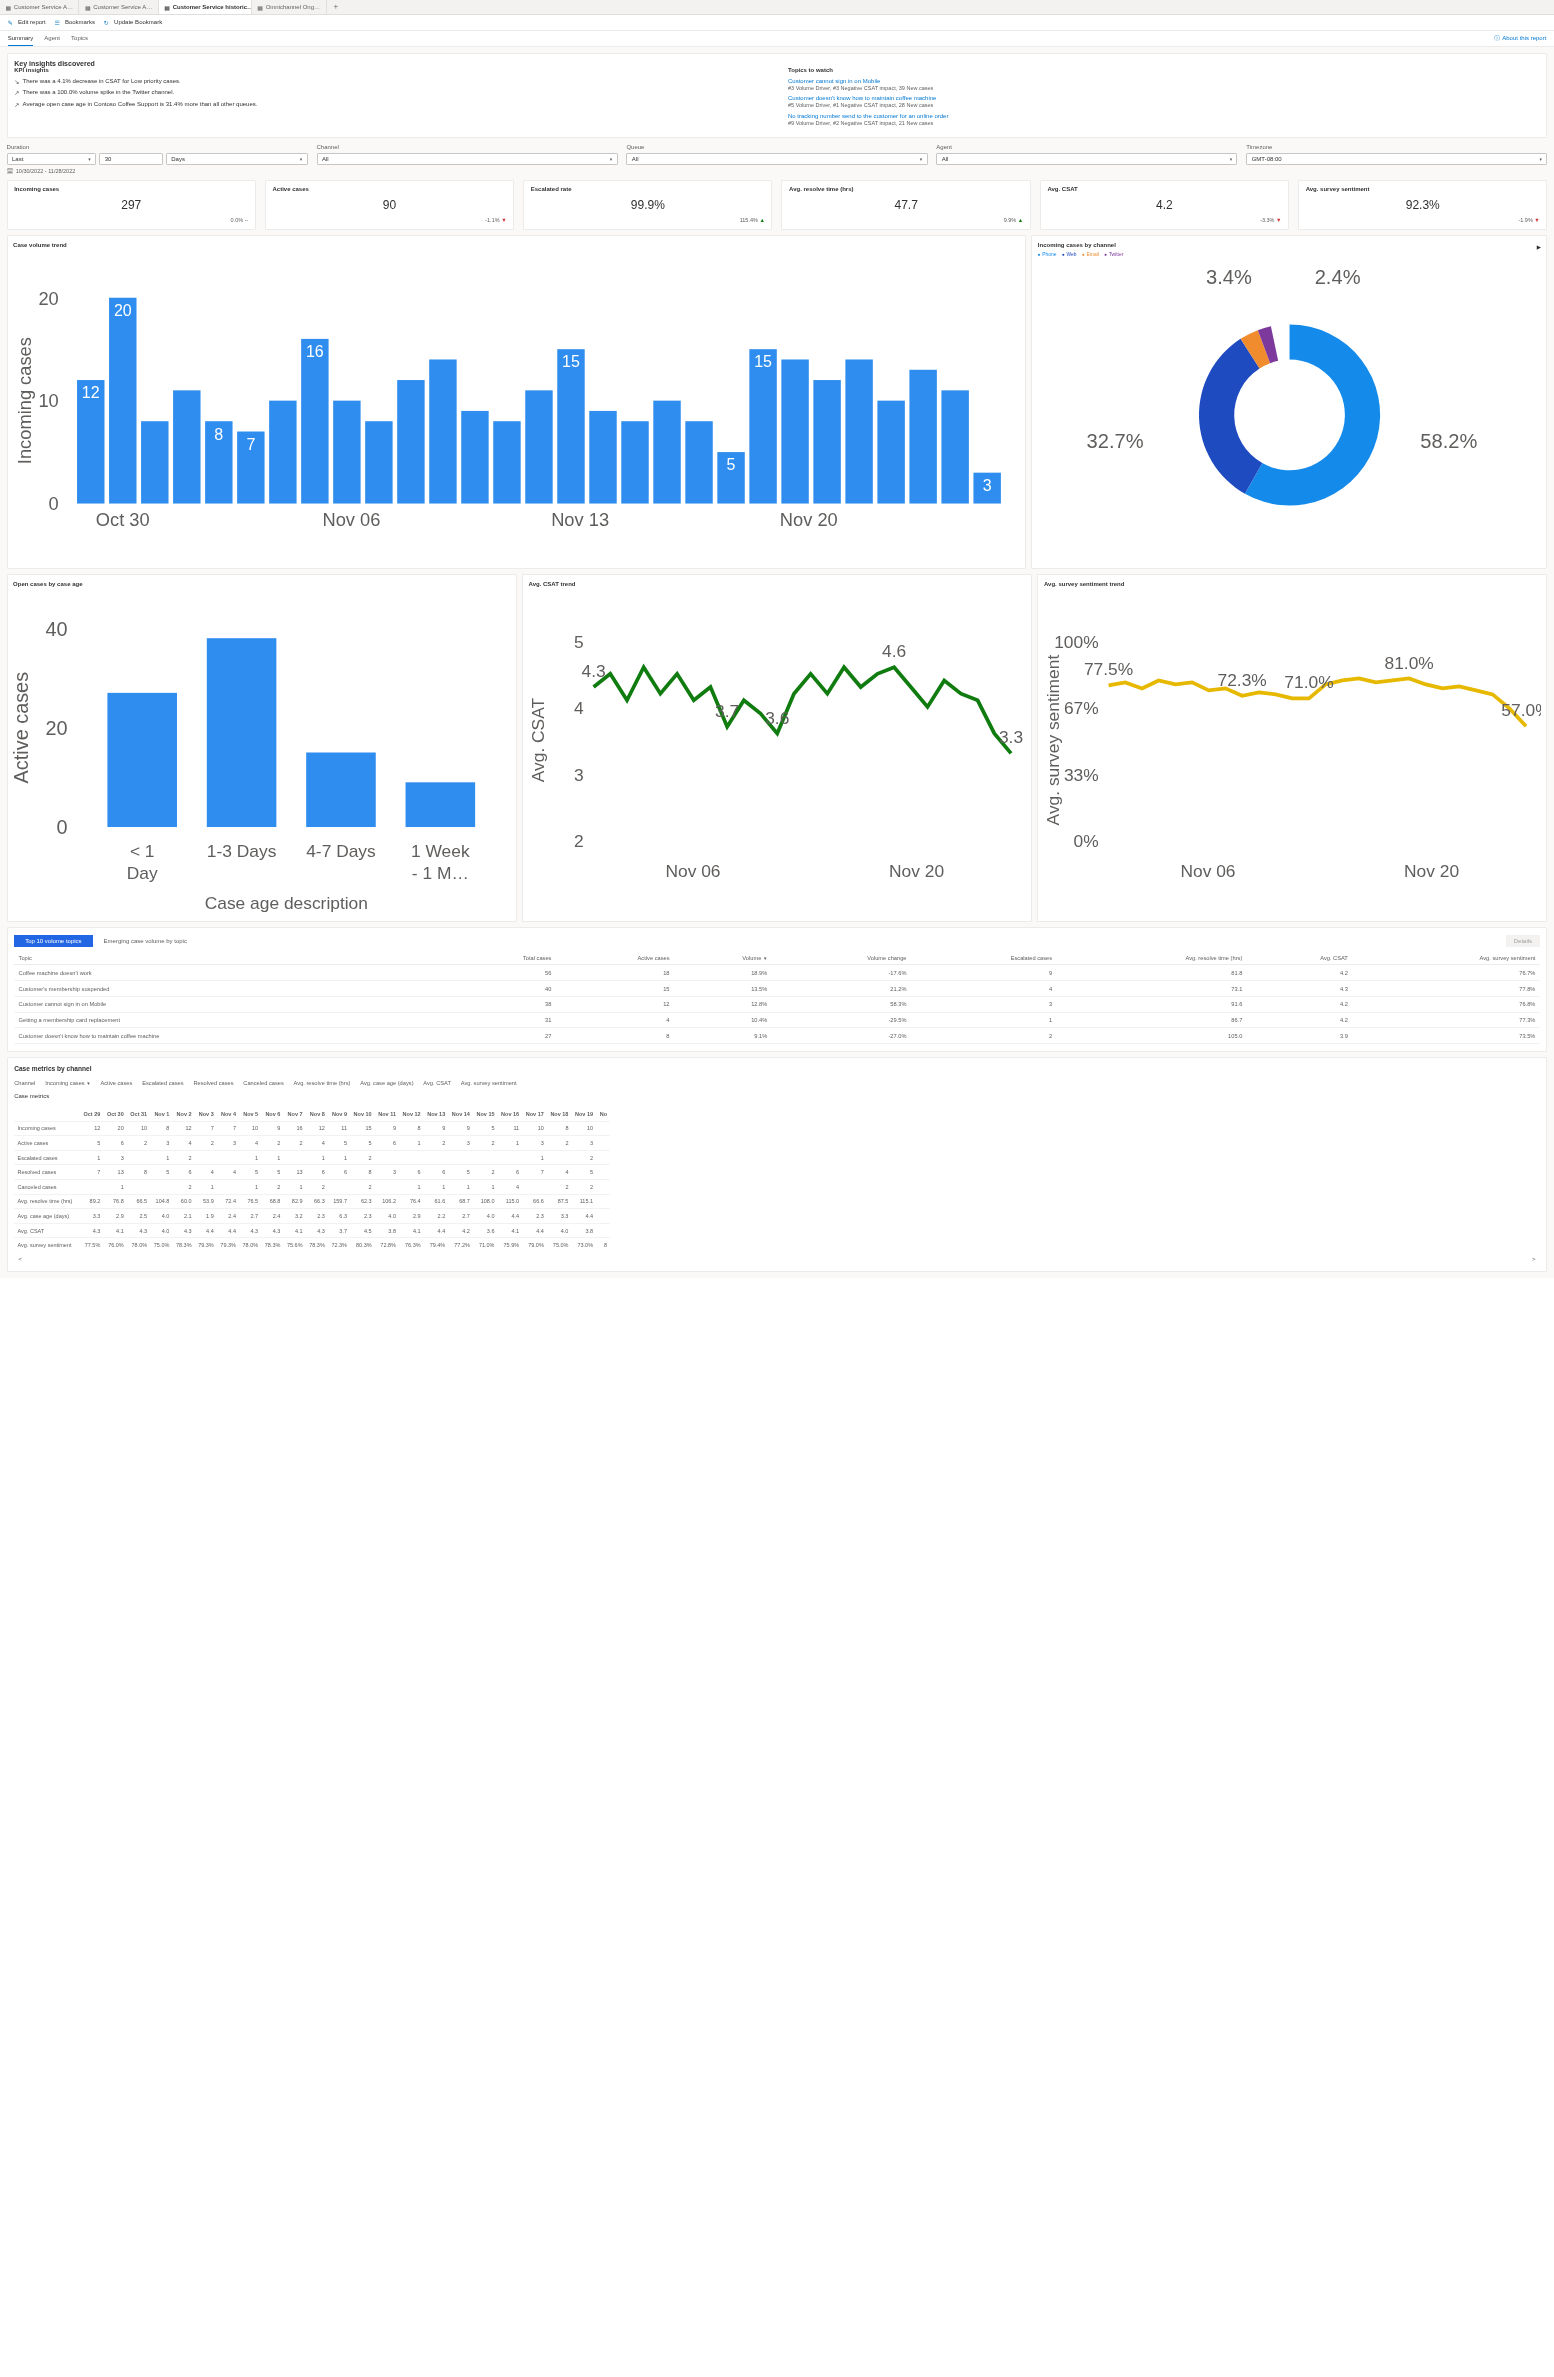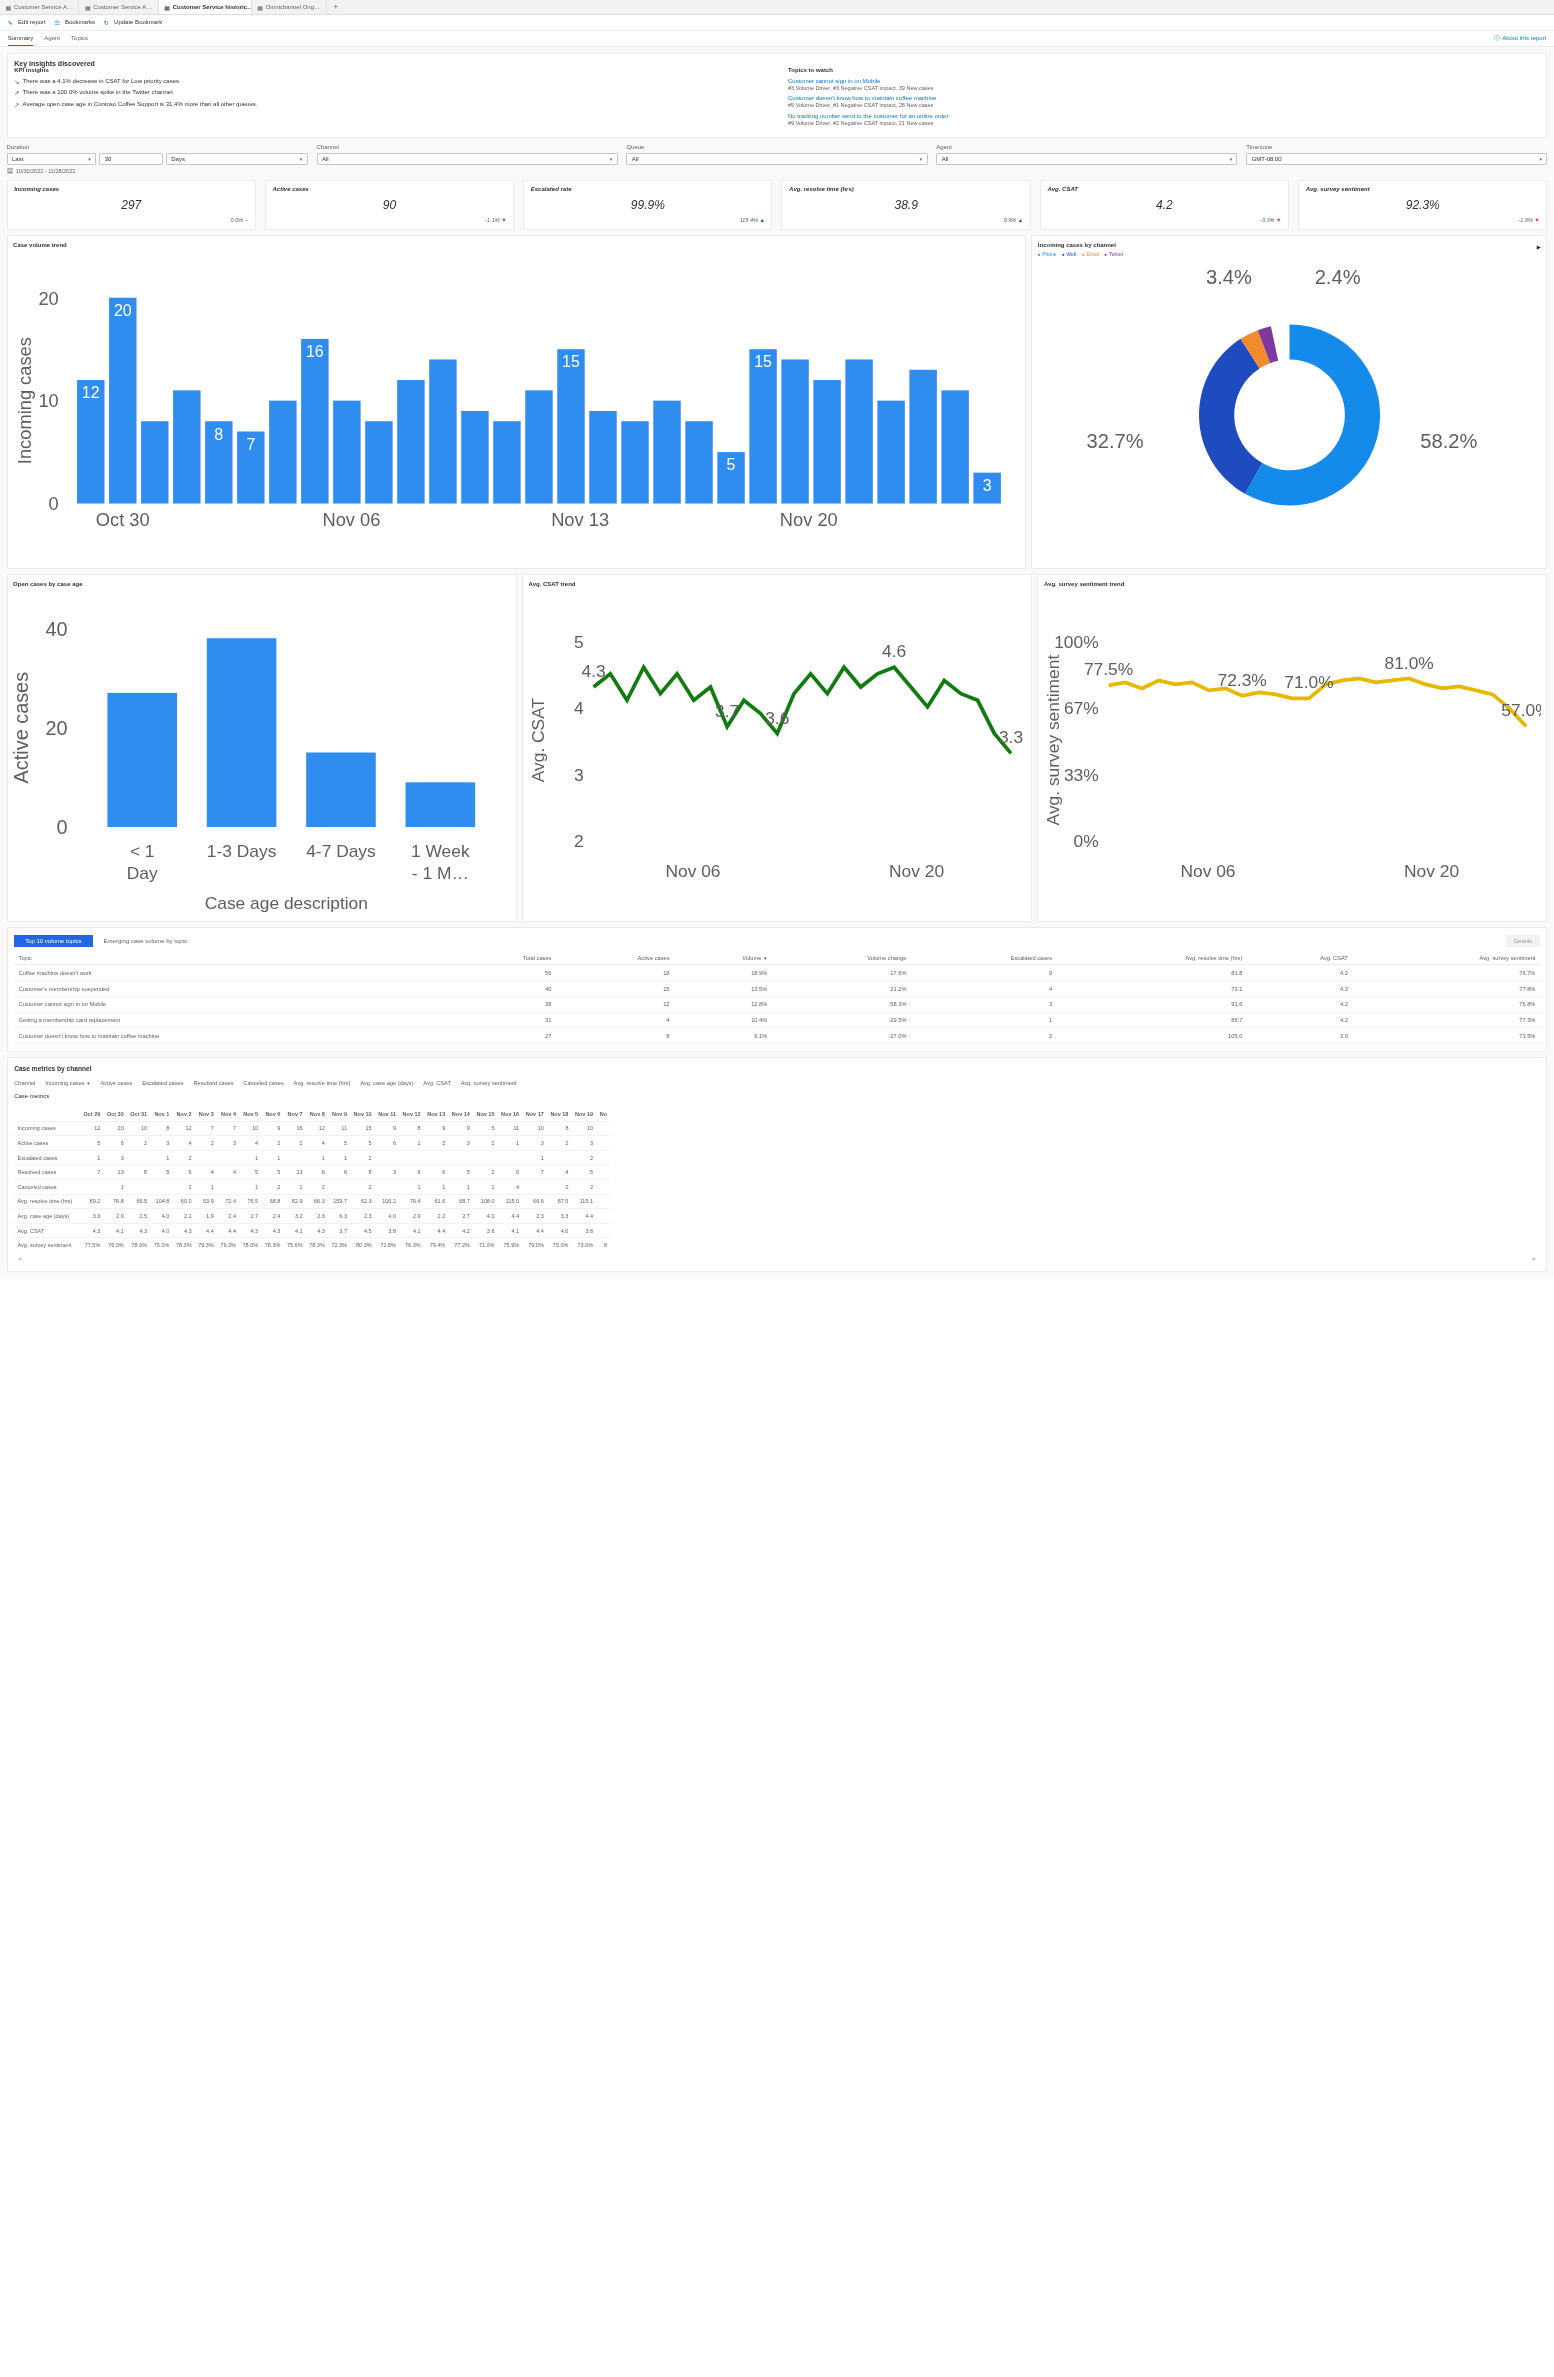--- a/index.html
+++ b/index.html
@@ -23,21 +23,21 @@
 .insight-line { display:flex; gap:3.3px; margin-bottom:4.4px; font-size:6px; }
 .topic-link { color:#0078d4; cursor:pointer; font-size:6px; }
 .topic-sub { color:#605e5c; font-size:5.5px; margin-bottom:4.4px; margin-top:1.1px; }
 .filters { display:flex; gap:8.8px; margin:6.6px 0 3.3px; }
 .filter { flex:1; }
 .filter label { display:block; font-size:6px; color:#605e5c; margin-bottom:2.2px; }
 .sel { display:flex; gap:3.3px; }
 .dd { flex:1; border:0.5px solid #c8c6c4; background:#fff; padding:2.2px 4.4px; font-size:6px; display:flex; justify-content:space-between; align-items:center; cursor:pointer; border-radius:1.1px; }
 .chev { color:#605e5c; font-size:4.9px; }
 .date-line { color:#605e5c; font-size:5.5px; margin-bottom:5.5px; display:flex; gap:2.2px; align-items:center; }
-.kpis { display:flex; gap:9px; margin-bottom:5.5px;font-style:italic; }
+.kpis { display:flex; gap:9px; margin-bottom:5.5px; }
 .kpi { flex:1; background:#fff; border:0.5px solid #edebe9; border-radius:1.1px; padding:5.5px 6.6px; }
 .kpi .t { font-size:6px; font-weight:600; margin-bottom:5.5px; }
 .kpi .v { font-size:12px; text-align:center; margin-bottom:5.5px; }
 .kpi .d { font-size:5.5px; color:#605e5c; text-align:right; }
 .kpi .d.up::after{content:" ▲";color:#107c10;} .kpi .d.down::after{content:" ▼";color:#d13438;}
 .chart-row { display:flex; gap:5.5px; margin-bottom:5.5px; }
 .chart-card { background:#fff; border:0.5px solid #edebe9; border-radius:1.1px; padding:5.5px; }
 .chart-card .ct { font-size:6px; font-weight:600; margin-bottom:4.4px; }
 .legend { font-size:4.9px; display:flex; gap:5.5px; flex-wrap:wrap; margin-bottom:2.2px; }
 .legend span::before{content:"●";margin-right:1.6px;}
@@ -212,21 +212,21 @@
         <div class="v">90</div>
         <div class="d down">-1.1%</div>
       </div>
       <div class="kpi">
         <div class="t">Escalated rate</div>
         <div class="v">99.9%</div>
         <div class="d up">115.4%</div>
       </div>
       <div class="kpi">
         <div class="t">Avg. resolve time (hrs)</div>
-        <div class="v">38.9</div>
+        <div class="v">47.7</div>
         <div class="d up">9.9%</div>
       </div>
       <div class="kpi">
         <div class="t">Avg. CSAT</div>
         <div class="v">4.2</div>
         <div class="d down">-3.3%</div>
       </div>
       <div class="kpi">
         <div class="t">Avg. survey sentiment</div>
         <div class="v">92.3%</div>

